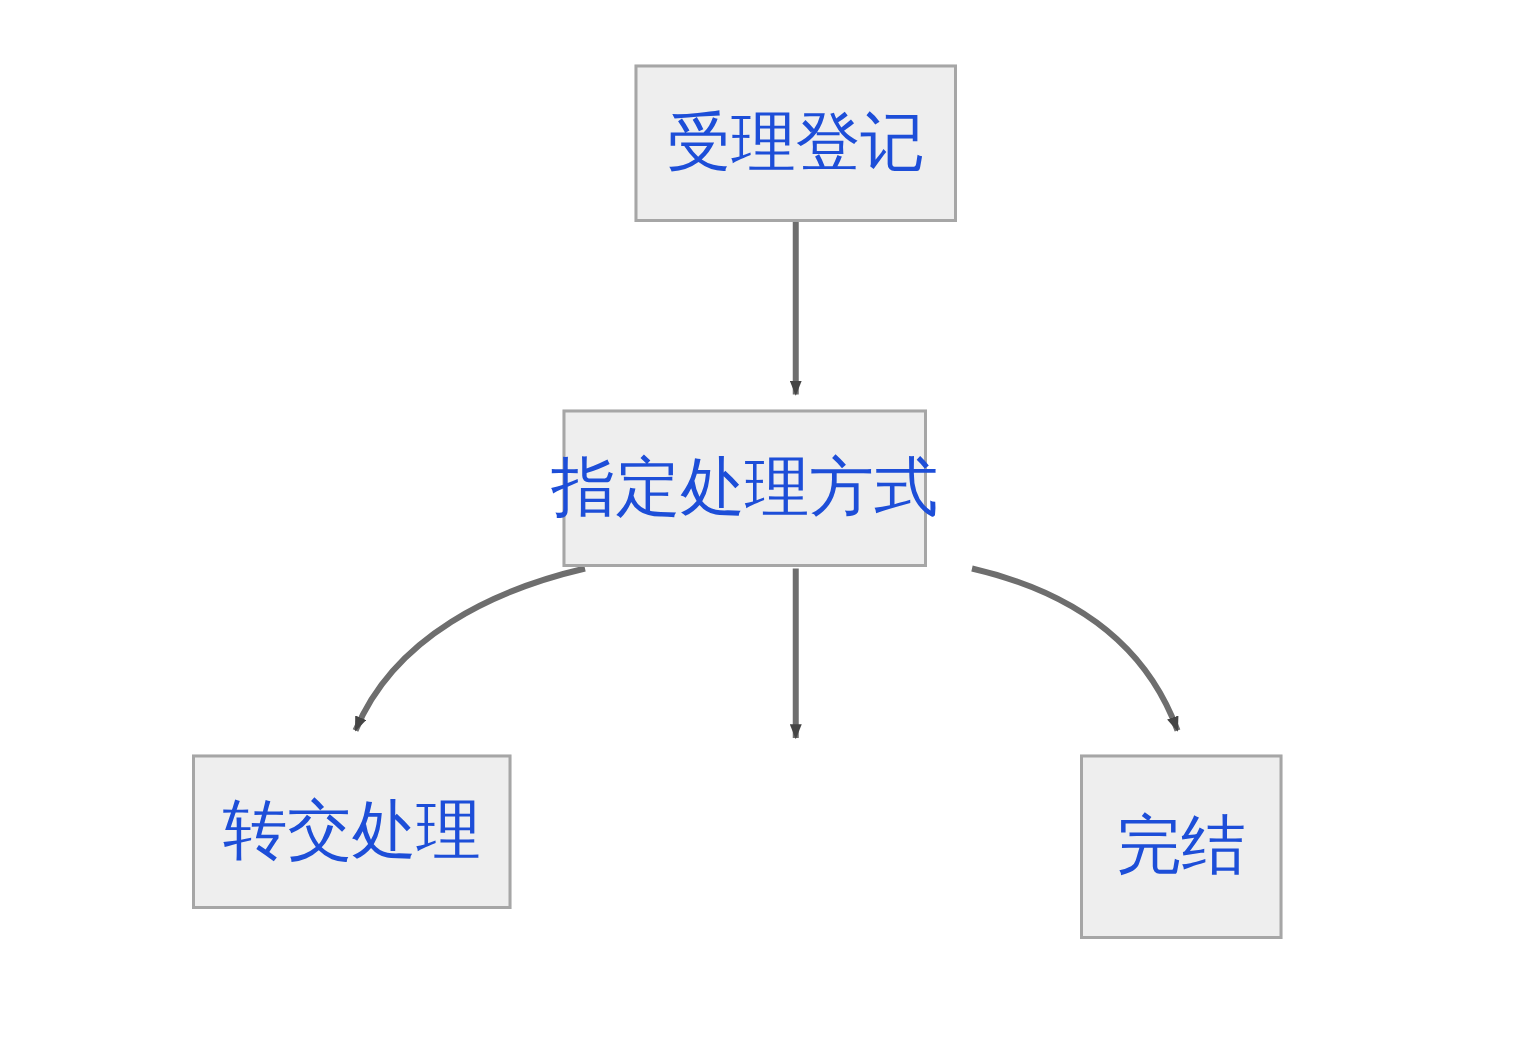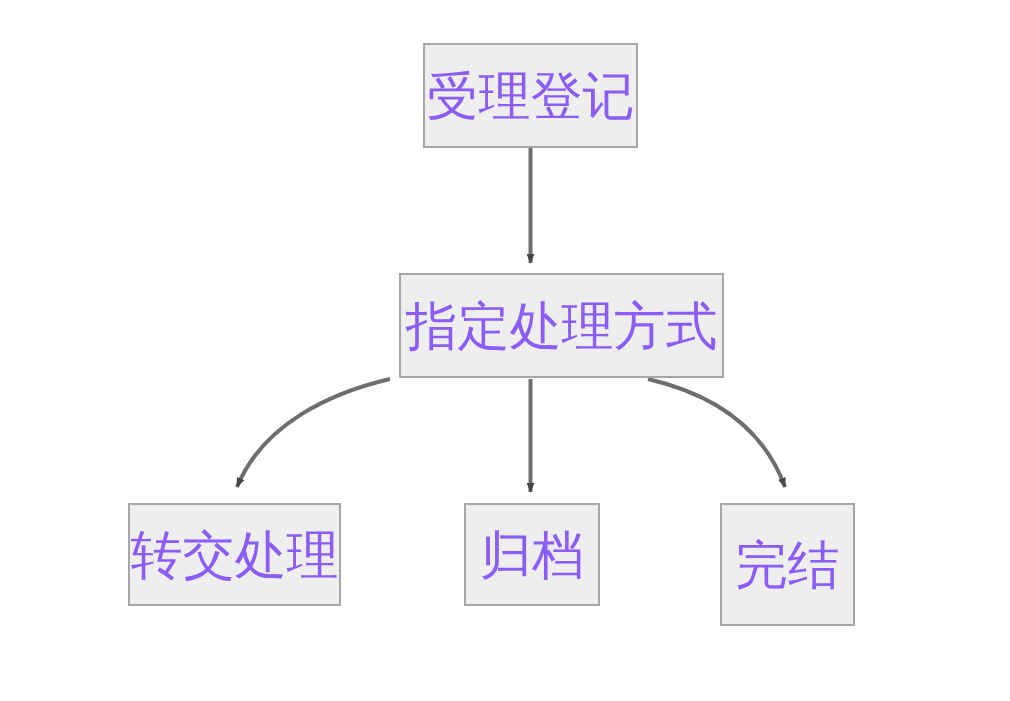--- a/index.html
+++ b/index.html
@@ -32,27 +32,27 @@
     border: 2px solid #a6a6a6;
     display: flex;
     align-items: center;
     justify-content: center;
     color: #0a0a0a;
     line-height: 1;
     white-space: nowrap;
   }
   .node .label {
     display: block;
-    font-size: 52px;
+    font-size: 43px;
     letter-spacing: 0px;
-    color: #8b5cf6;
+    color: #1d4ed8;
   }
   
   #node-accept     { left: 423px; top: 43px;  width: 215px; height: 105px; }
-  #node-assign     { left: 399px; top: 273px; width: 325px; height: 105px; }
+  #node-assign     { left: 375px; top: 273px; width: 243px; height: 105px; }
   #node-transfer   { left: 128px; top: 503px; width: 213px; height: 103px; }
   #node-archive    { left: 464px; top: 503px; width: 136px; height: 103px; }
   #node-complete   { left: 720px; top: 503px; width: 135px; height: 123px; }
 </style>
 </head>
 <body>
 
 <div id="canvas">
 
   <svg id="edges" viewBox="0 0 1010 701" width="1010" height="701" xmlns="http://www.w3.org/2000/svg">
@@ -84,21 +84,18 @@
   </div>
 
   <div class="node" id="node-assign">
     <span class="label">指定处理方式</span>
   </div>
 
   <div class="node" id="node-transfer">
     <span class="label">转交处理</span>
   </div>
 
-  <div class="node" id="node-archive">
-    <span class="label">归档</span>
-  </div>
 
   <div class="node" id="node-complete">
     <span class="label">完结</span>
   </div>
 
 </div>
 
 </body></html>

